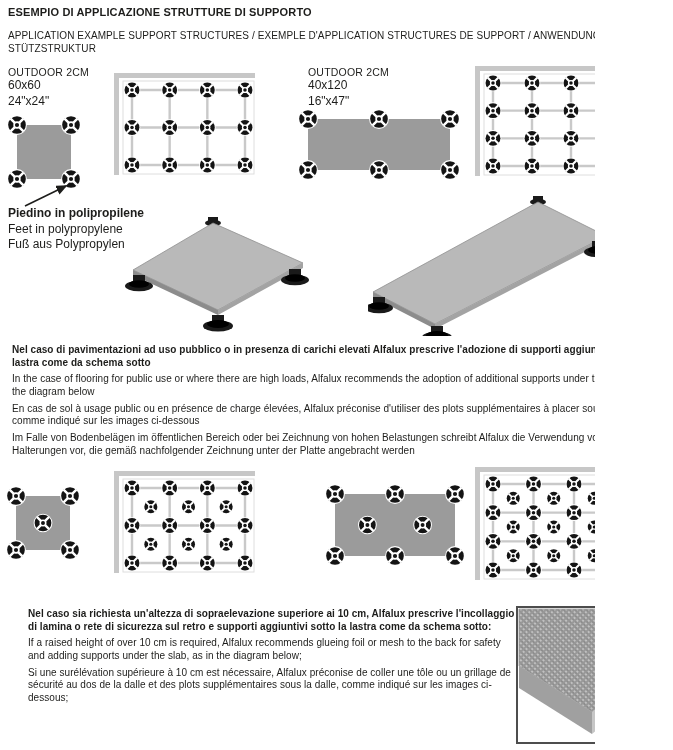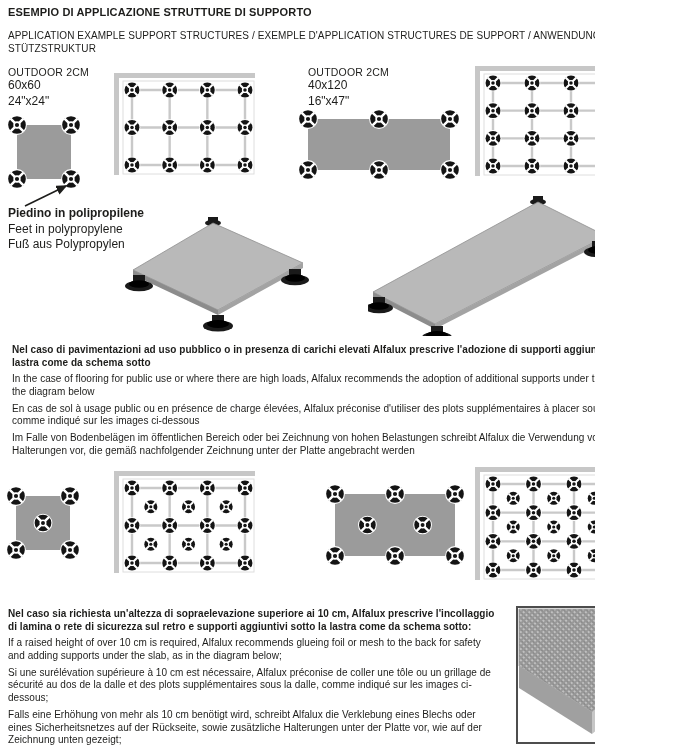--- a/index.html
+++ b/index.html
@@ -897,25 +897,24 @@
         <g transform="translate(159.75,88.66666666666667) scale(0.7)">
           <circle r="10.4" fill="#fff"></circle>
           <circle r="9.3" fill="#141414"></circle>
           <path d="M-6.8,-6.8 L6.8,6.8 M6.8,-6.8 L-6.8,6.8" stroke="#fff" stroke-width="2.6"></path>
           <circle r="3.9" fill="#fff"></circle>
           <circle r="2.2" fill="#141414"></circle>
         </g>
       </svg>
     </div>
 
-  <div class="abs para" style="left:4px;top:604px;width:500px">
+  <div class="abs para" style="left:24px;top:604px;width:500px">
     <p class="b">Nel caso sia richiesta un'altezza di sopraelevazione superiore ai 10 cm, Alfalux prescrive l'incollaggio di lamina o rete di sicurezza sul retro e supporti aggiuntivi sotto la lastra come da schema sotto:</p>
     <p>If a raised height of over 10 cm is required, Alfalux recommends glueing foil or mesh to the back for safety and adding supports under the slab, as in the diagram below;</p>
     <p>Si une surélévation supérieure à 10 cm est nécessaire, Alfalux préconise de coller une tôle ou un grillage de sécurité au dos de la dalle et des plots supplémentaires sous la dalle, comme indiqué sur les images ci-dessous;</p>
-    <p>Falls eine Erhöhung von mehr als 10 cm benötigt wird, schreibt Alfalux die Verklebung eines Blechs oder eines Sicherheitsnetzes auf der Rückseite, sowie zusätzliche Halterungen unter der Platte vor, wie auf der Zeichnung unten gezeigt;</p>
   </div>
 
   <div class="abs meshbox" style="left:516px;top:606px;width:152px;height:138px">
     <svg width="148" height="134" viewBox="0 0 148 134">
       <defs>
         <pattern id="mesh" width="8" height="8" patternUnits="userSpaceOnUse" patternTransform="rotate(45)">
           <rect width="8" height="8" fill="#c2c2c2"></rect>
           <path d="M0 1 H8 M0 5 H8" stroke="#8d8d8d" stroke-width="2.1"></path>
           <path d="M1 0 V8 M5 0 V8" stroke="#989898" stroke-width="2.1"></path>
         </pattern>

